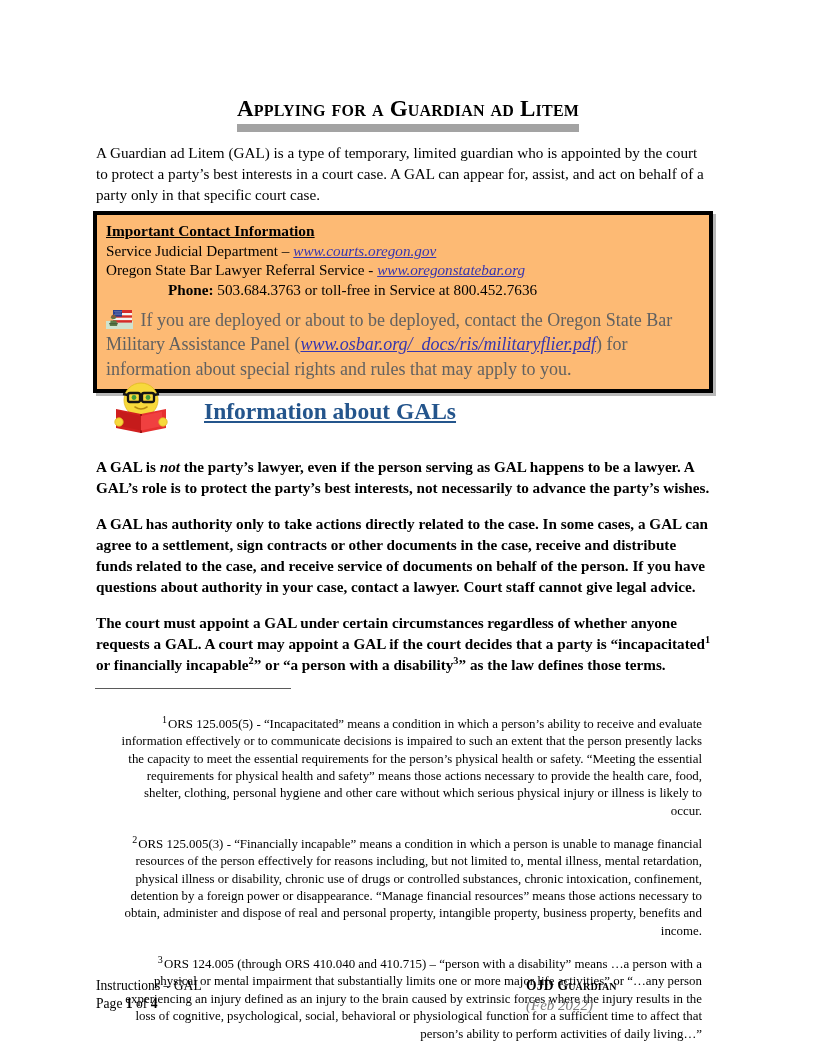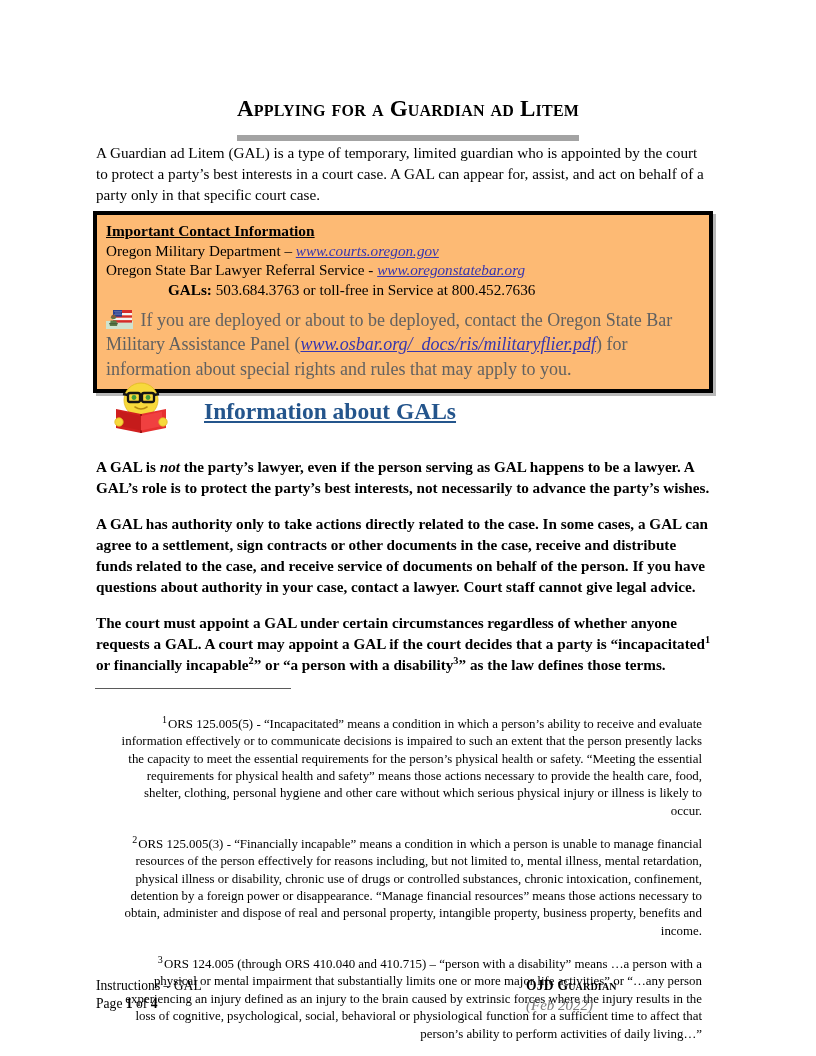--- a/index.html
+++ b/index.html
@@ -31,22 +31,22 @@
     top: 96px;
     width: 624px;
     text-align: center;
     font-size: 23px;
     font-weight: bold;
     font-variant: small-caps;
     letter-spacing: 0.2px;
     line-height: 1.15;
   }
   .doc-title .tu {
-    border-bottom: 6px solid #a3a3a3;
-    padding-bottom: 14px;
+    border-bottom: 8px solid #a3a3a3;
+    padding-bottom: 3px;
   }
 
   
   .intro {
     position: absolute;
     left: 96px;
     top: 143px;
     width: 616px;
     font-size: 15.2px;
     line-height: 1.37;
@@ -231,29 +231,29 @@
   </div>
 
   <div class="intro">A Guardian ad Litem (GAL) is a type of temporary, limited guardian who is appointed by the court to protect a party’s best interests in a court case. A GAL can appear for, assist, and act on behalf of a party only in that specific court case.</div>
 
   <div class="contact-box">
     <div class="contact-box-inner">
 
       <div class="cb-heading">Important Contact Information</div>
 
       <div class="cb-line">
-        <span>Oregon Military Department – </span><span class="doclink">www.courts.oregon.gov</span>
+        <span>Service Judicial Department – </span><span class="doclink">www.courts.oregon.gov</span>
       </div>
 
       <div class="cb-line">
         <span>Oregon State Bar Lawyer Referral Service - </span><span class="doclink">www.oregonstatebar.org</span>
       </div>
 
       <div class="cb-phone">
-        <b>GALs:</b><span> 503.684.3763 or toll-free in Service at 800.452.7636</span>
+        <b>Phone:</b><span> 503.684.3763 or toll-free in Service at 800.452.7636</span>
       </div>
 
       <div class="cb-military">
         <span class="flag-icon">
           <svg viewBox="0 0 27 20" width="27" height="20" xmlns="http://www.w3.org/2000/svg">
             <rect x="0" y="12" width="27" height="8" fill="#cfe3cf"></rect>
             <g>
               <rect x="7" y="1" width="19" height="3" fill="#d42b2b"></rect>
               <rect x="7" y="4" width="19" height="2.4" fill="#f4f4f4"></rect>
               <rect x="7" y="6.4" width="19" height="2.4" fill="#d42b2b"></rect>

